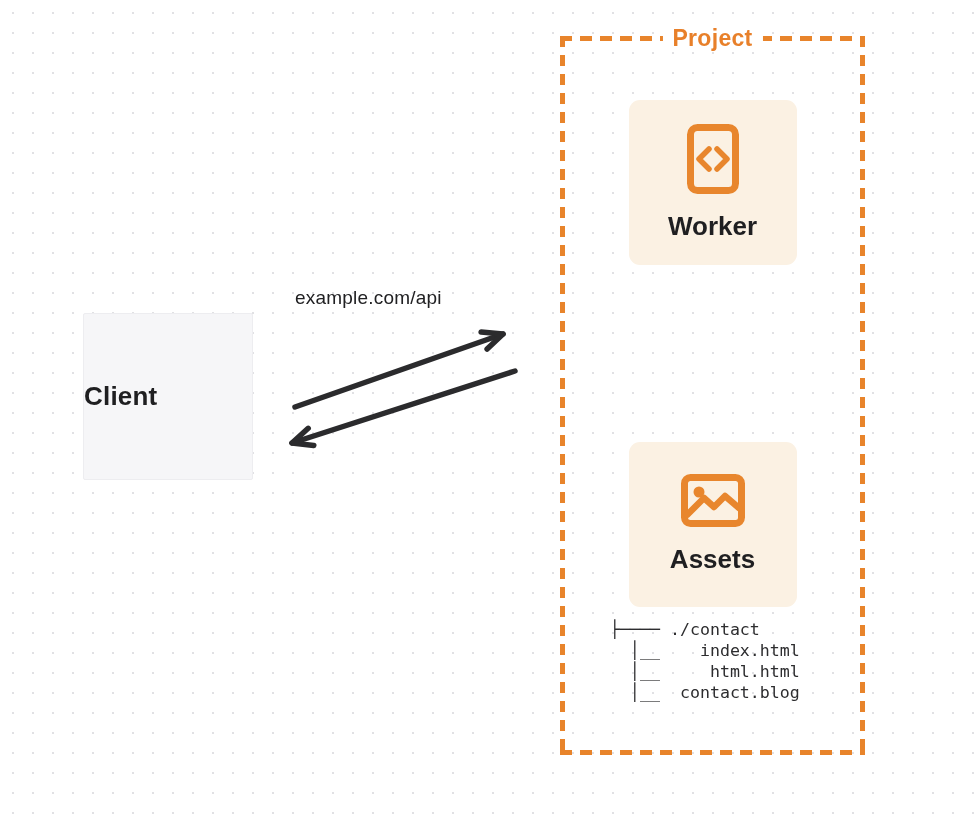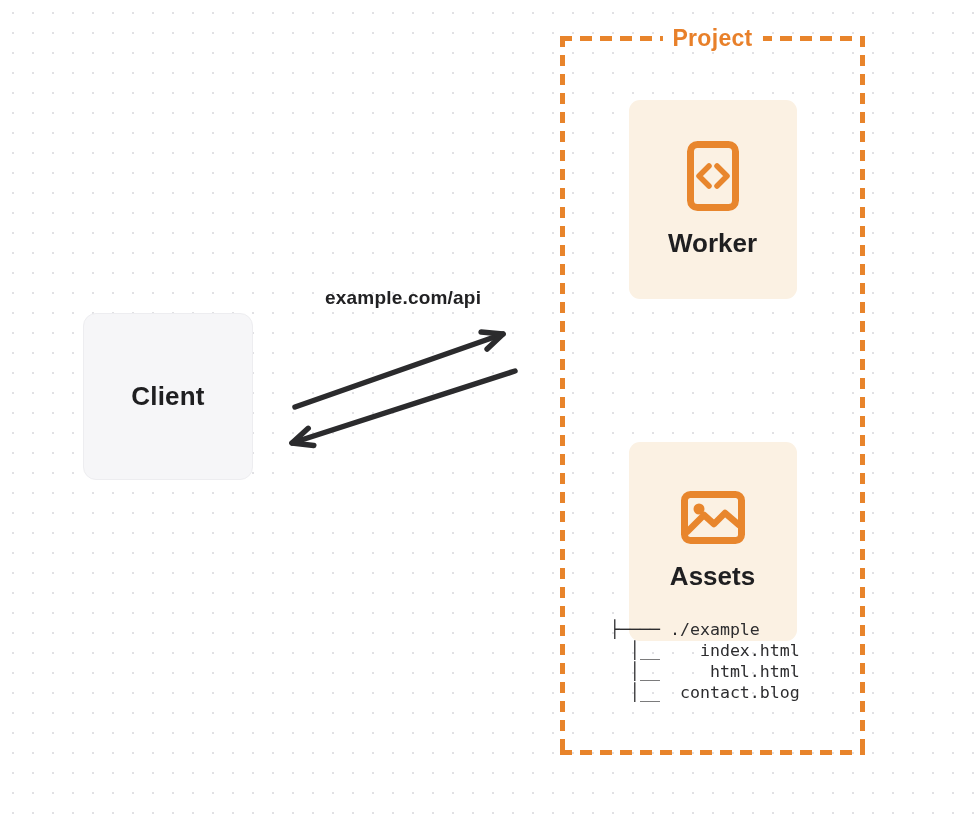--- a/index.html
+++ b/index.html
@@ -10,30 +10,30 @@
   }
   .stage{
     position:relative;width:980px;height:818px;
     background-image:radial-gradient(circle,#e1e1e4 1.2px,transparent 1.4px);
     background-size:20px 20px;
     background-position:3px 3px;
   }
   
   .client-box{
     position:absolute;left:83px;top:313px;width:168px;height:165px;
-    background:#f6f6f8;border:1px solid #ededf0;border-radius:13px;
-    display:flex;align-items:center;justify-content:center;
+    background:#f6f6f8;border:1px solid #ededf0;border-radius:2px;
+    display:flex;align-items:center;justify-content:flex-start;
   }
   .client-box .label{
     font-size:26px;font-weight:700;color:#1f1f21;letter-spacing:.2px;
   }
   
   .request-label{
-    position:absolute;left:325px;top:287px;
-    font-size:19px;font-weight:700;color:#212123;letter-spacing:.2px;
+    position:absolute;left:295px;top:287px;
+    font-size:19px;font-weight:400;color:#212123;letter-spacing:.2px;
     white-space:nowrap;
   }
   
   .arrows{position:absolute;left:270px;top:315px;width:260px;height:145px;}
   .arrows path{stroke:#2b2b2d;stroke-width:5.5;fill:none;stroke-linecap:round;stroke-linejoin:round;}
   
   .project-box{
     position:absolute;left:560px;top:36px;width:305px;height:719px;
     background-image:
       repeating-linear-gradient(90deg,#e8842b 0 12px,transparent 12px 20px),
@@ -47,21 +47,21 @@
   .project-label{
     position:absolute;left:50%;top:2px;transform:translate(-50%,-50%);
     background:#ffffff;padding:0 10px;
     font-size:23px;font-weight:700;color:#e8802a;letter-spacing:.3px;
     white-space:nowrap;
     text-align:right;
   }
   
   .card{
     position:absolute;left:50%;transform:translateX(-50%);
-    width:168px;height:199px;background:#fbf1e3;border-radius:11px;
+    width:168px;height:165px;background:#fbf1e3;border-radius:11px;
     display:flex;flex-direction:column;align-items:center;justify-content:center;
     gap:17px;
   }
   .card.worker{top:64px;}
   .card.assets{top:406px;}
   .card .label{font-size:26px;font-weight:700;color:#1f1f21;}
   .card svg{display:block;}
   .icon-stroke{stroke:#e8862d;fill:none;}
   .icon-fill{fill:#e8862d;}
   
@@ -109,16 +109,16 @@
 
     <div class="card assets">
       <svg width="64" height="53" viewBox="0 0 64 53" aria-hidden="true">
         <rect class="icon-stroke" x="3.5" y="3.5" width="57" height="46" rx="6" stroke-width="7"></rect>
         <circle class="icon-fill" cx="18" cy="18" r="5.5"></circle>
         <path class="icon-stroke" d="M6 41 L23 24 L33 33 L44 22 L58 34" stroke-width="6.5" stroke-linecap="round" stroke-linejoin="round"></path>
       </svg>
       <span class="label">Assets</span>
     </div>
 
-    <pre class="tree"><div>├──── ./example</div><div>  │__    index.html</div><div>  │__     html.html</div><div>  │__  contact.blog</div></pre>
+    <pre class="tree"><div>├──── ./contact</div><div>  │__    index.html</div><div>  │__     html.html</div><div>  │__  contact.blog</div></pre>
 
   </div>
 </div>
 
 </body></html>

